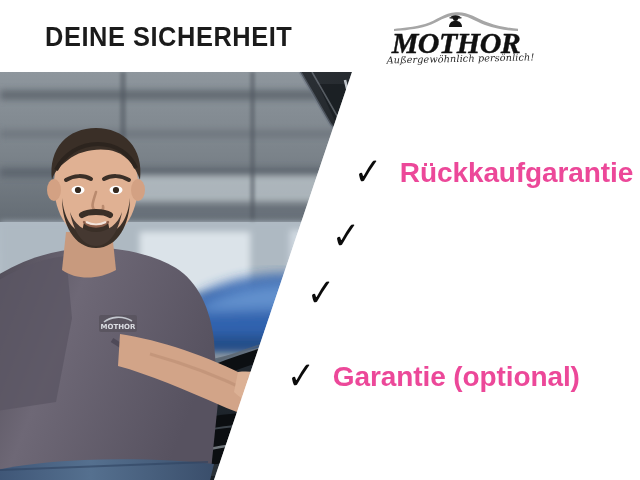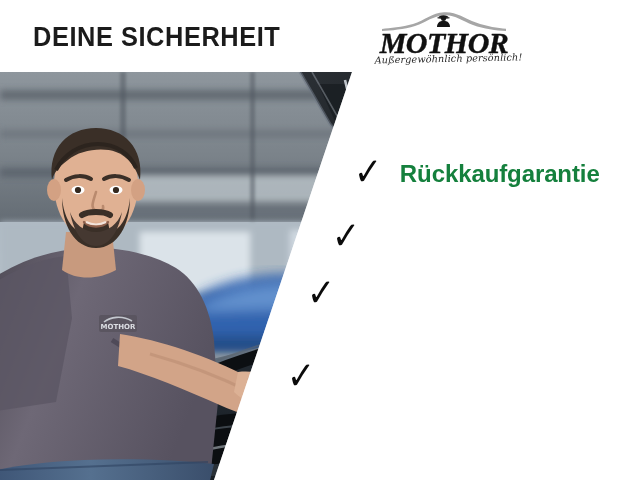--- a/index.html
+++ b/index.html
@@ -7,21 +7,21 @@
 
   .stage{
     position:relative;
     width:640px;height:480px;
     overflow:hidden;
     background:#ffffff;
   }
 
   
   .header{
-    position:absolute;left:0;top:0;width:536px;height:72px;
+    position:absolute;left:12px;top:0;width:536px;height:72px;
     background:#ffffff;
     z-index:40;
   }
   .header-title{
     position:absolute;left:33px;top:22px;
     font-family:"Liberation Sans","DejaVu Sans",sans-serif;
     font-weight:bold;
     font-size:27px;
     letter-spacing:0.6px;
     color:#1b1b1b;
@@ -98,22 +98,22 @@
     line-height:1;
     color:#0b0b0b;
     font-weight:bold;
     transform:scaleX(0.88) scaleY(1.02);
     flex:0 0 auto;
     margin-top:-3px;
   }
   .flabel{
     font-family:"Liberation Sans","DejaVu Sans",sans-serif;
     font-weight:bold;
-    font-size:24px;
-    color:#15803d;
+    font-size:28px;
+    color:#ec4899;
     line-height:1.16;
     letter-spacing:-0.1px;
   }
   .flabel .l2{display:block;}
 
   .f1{left:352px;top:84px;}
   .f2{left:330px;top:148px;}
   .f3{left:305px;top:205px;align-items:center;}
   .f4{left:285px;top:288px;}
 </style>
@@ -371,17 +371,18 @@
     <div class="feature f2">
       <span class="check">✓</span>
     </div>
 
     <div class="feature f3">
       <span class="check">✓</span>
     </div>
 
     <div class="feature f4">
       <span class="check">✓</span>
+      <span class="flabel">Garantie (optional)</span>
     </div>
 
   </div>
 
 </div>
 
 </body></html>

